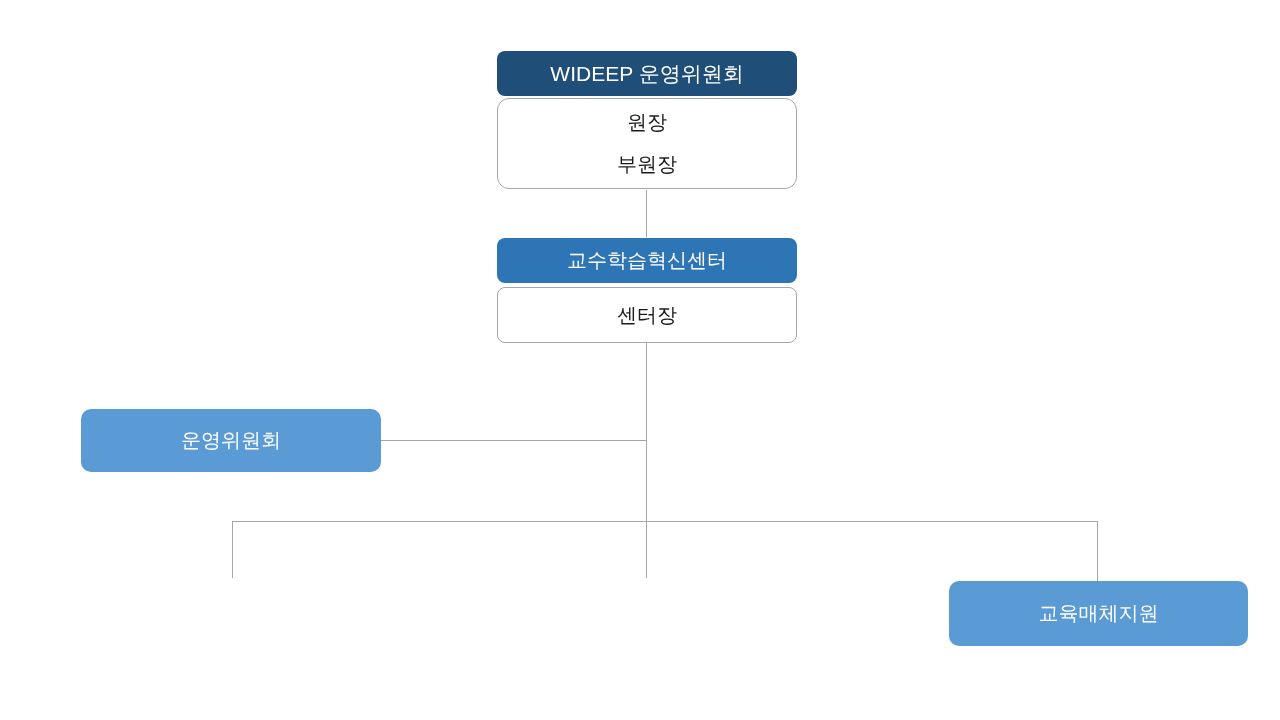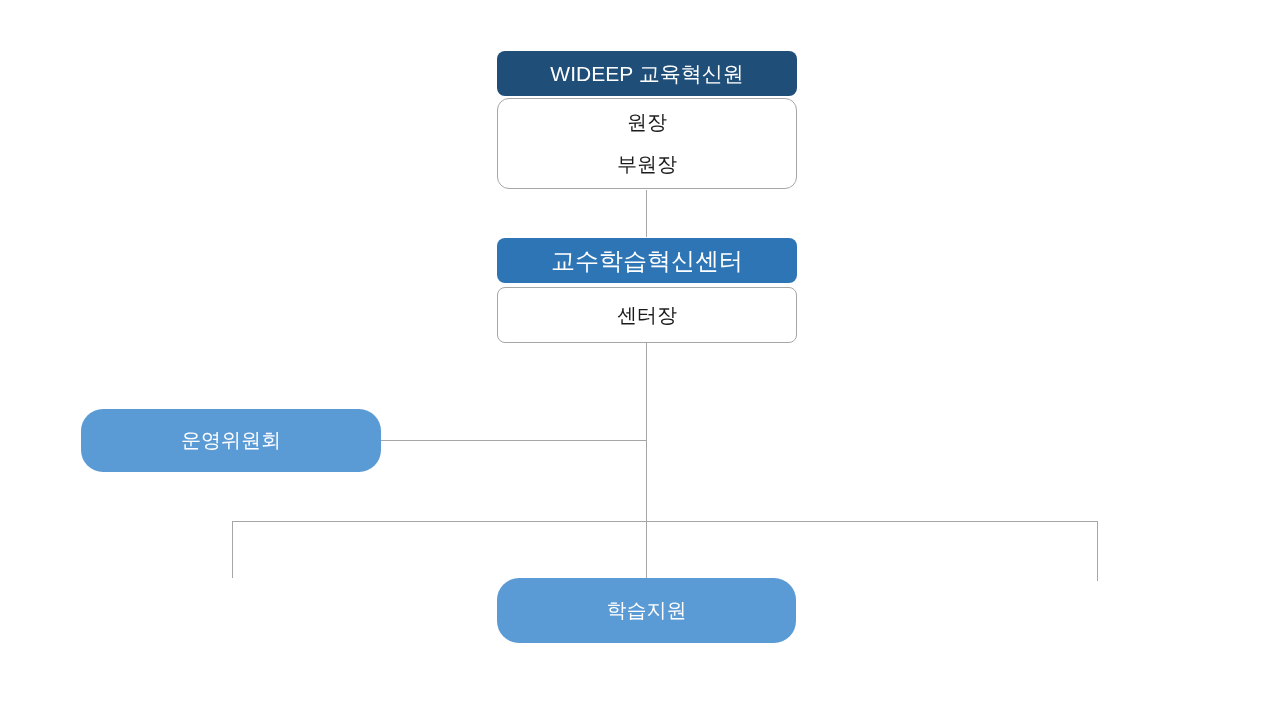--- a/index.html
+++ b/index.html
@@ -32,27 +32,27 @@
   .node-dark {
     background: var(--dark-blue);
     color: var(--text-light);
     border-radius: 8px;
     font-size: 21px;
   }
   .node-mid {
     background: var(--mid-blue);
     color: var(--text-light);
     border-radius: 8px;
-    font-size: 24px;
+    font-size: 20px;
     font-family: Liberation Serif, serif;
   }
   .node-light {
     background: var(--light-blue);
     color: var(--text-light);
-    border-radius: 22px;
+    border-radius: 10px;
     font-size: 20px;
   }
   .node-white {
     background: #ffffff;
     color: var(--text-dark);
     border: 1px solid var(--border-gray);
     border-radius: 12px;
     font-size: 20px;
   }
   .node-white.two-line {
@@ -73,39 +73,39 @@
 <div class="canvas">
 
   <div class="connector v" style="left:646px; top:190px; height:47px;"></div>
   <div class="connector v" style="left:646px; top:337px; height:241px;"></div>
   <div class="connector h" style="left:381px; top:440px; width:266px;"></div>
   <div class="connector h" style="left:232px; top:521px; width:866px;"></div>
   <div class="connector v" style="left:232px; top:521px; height:57px;"></div>
   <div class="connector v" style="left:1097px; top:521px; height:60px;"></div>
 
   <div class="node node-dark" style="left:497px; top:51px; width:300px; height:45px;">
-    <span>WIDEEP 교육혁신원</span>
+    <span>WIDEEP 운영위원회</span>
   </div>
 
   <div class="node node-white two-line" style="left:497px; top:98px; width:300px; height:91px;">
     <span>원장</span>
     <span>부원장</span>
   </div>
 
   <div class="node node-mid" style="left:497px; top:238px; width:300px; height:45px;">
     <span>교수학습혁신센터</span>
   </div>
 
   <div class="node node-white" style="left:497px; top:287px; width:300px; height:56px; border-radius:8px;">
     <span>센터장</span>
   </div>
 
   <div class="node node-light" style="left:81px; top:409px; width:300px; height:63px;">
     <span>운영위원회</span>
   </div>
 
 
-  <div class="node node-light" style="left:497px; top:578px; width:299px; height:65px;">
-    <span>학습지원</span>
+
+  <div class="node node-light" style="left:949px; top:581px; width:299px; height:65px;">
+    <span>교육매체지원</span>
   </div>
-
 
 </div>
 
 </body></html>

